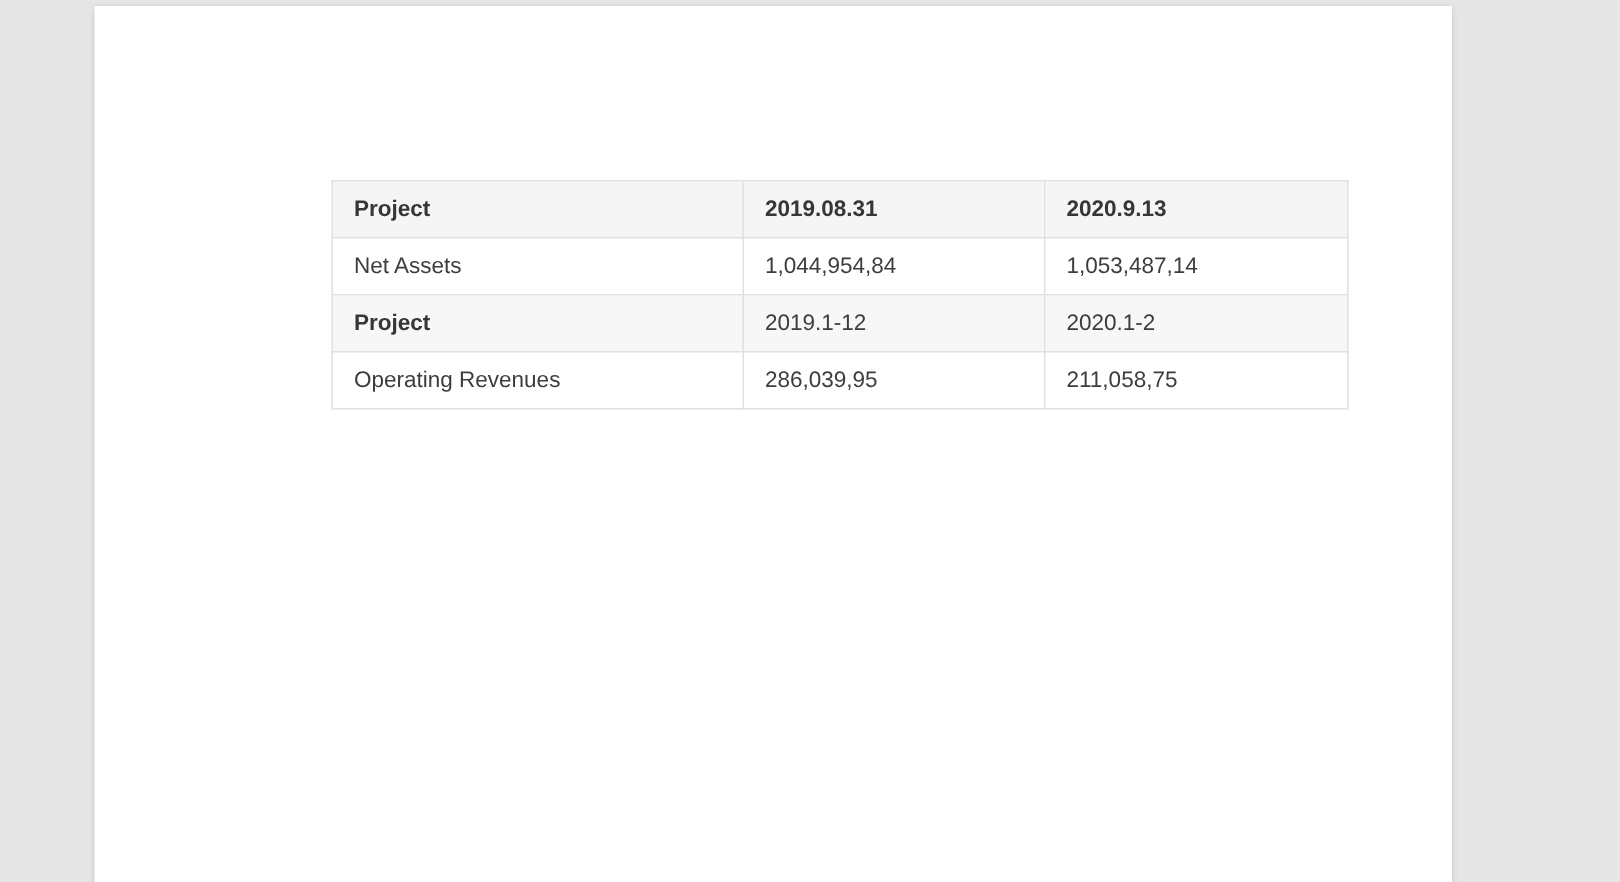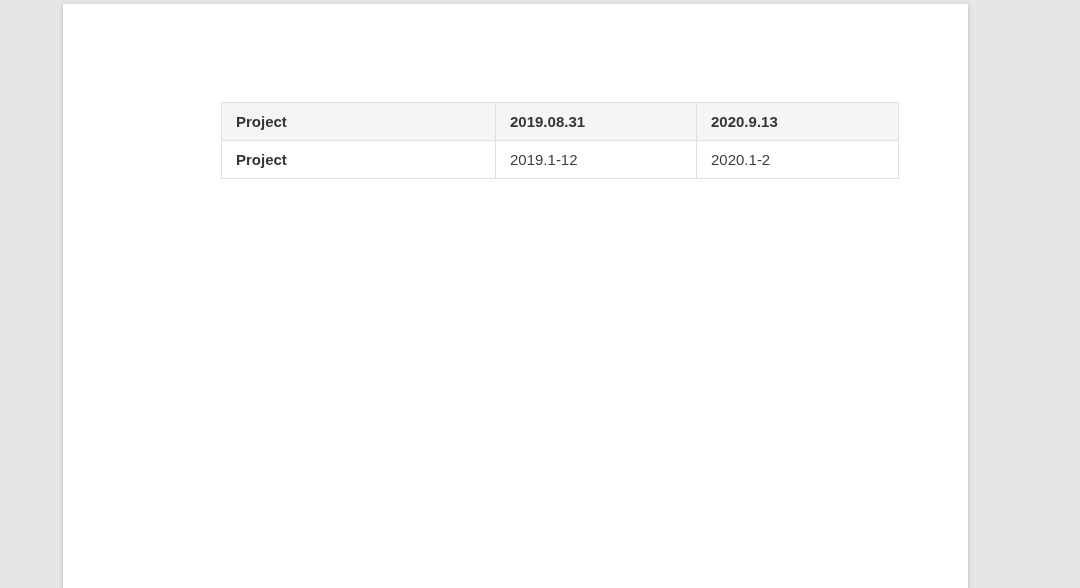--- a/index.html
+++ b/index.html
@@ -22,21 +22,21 @@
     left: 63px;
     top: 4px;
     width: 905px;
     height: 600px;
     background: #ffffff;
     box-shadow: 0 1px 5px rgba(0,0,0,0.16), 0 0 1px rgba(0,0,0,0.10);
   }
   .table-wrap {
     position: absolute;
     left: 115px;   
-    top: 98px;     
+    top: 116px;     
     width: 677px;
     padding-left: 43px;
   }
   table.fin {
     border-collapse: collapse;
     width: 677px;
     table-layout: fixed;
     font-size: 15px;
     color: #3d3d3d;
   }
@@ -81,21 +81,31 @@
         </colgroup>
         <thead>
           <tr>
             <th>Project</th>
             <th>2019.08.31</th>
             <th>2020.9.13</th>
           </tr>
         </thead>
         <tbody>
           <tr>
+            <td>Net Assets</td>
+            <td>1,044,954,84</td>
+            <td>1,053,487,14</td>
+          </tr>
+          <tr>
             <td class="bold-label">Project</td>
             <td>2019.1-12</td>
             <td>2020.1-2</td>
+          </tr>
+          <tr>
+            <td>Operating Revenues</td>
+            <td>286,039,95</td>
+            <td>211,058,75</td>
           </tr>
         </tbody>
       </table>
     </div>
   </div>
 </div>
 
 </body></html>

